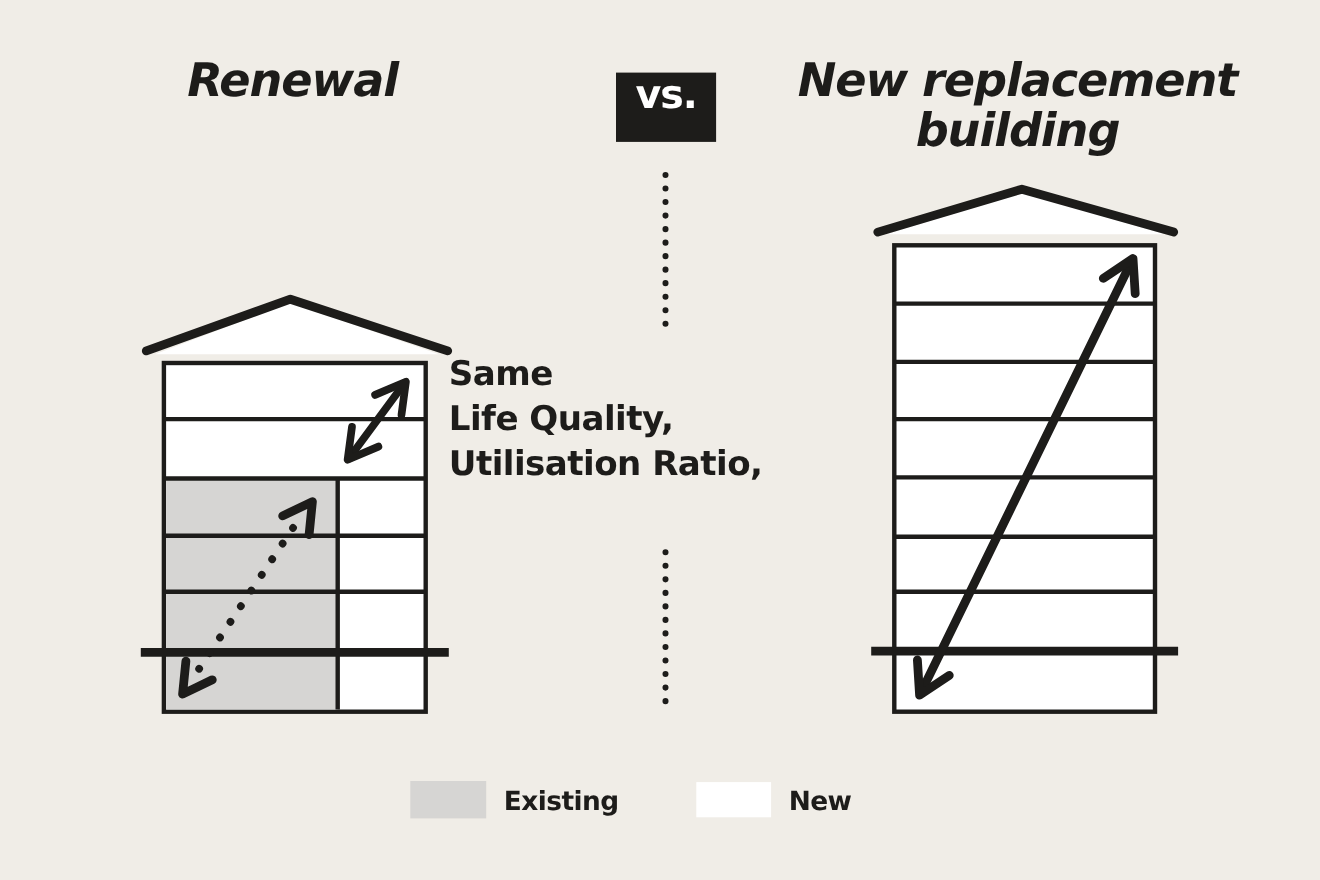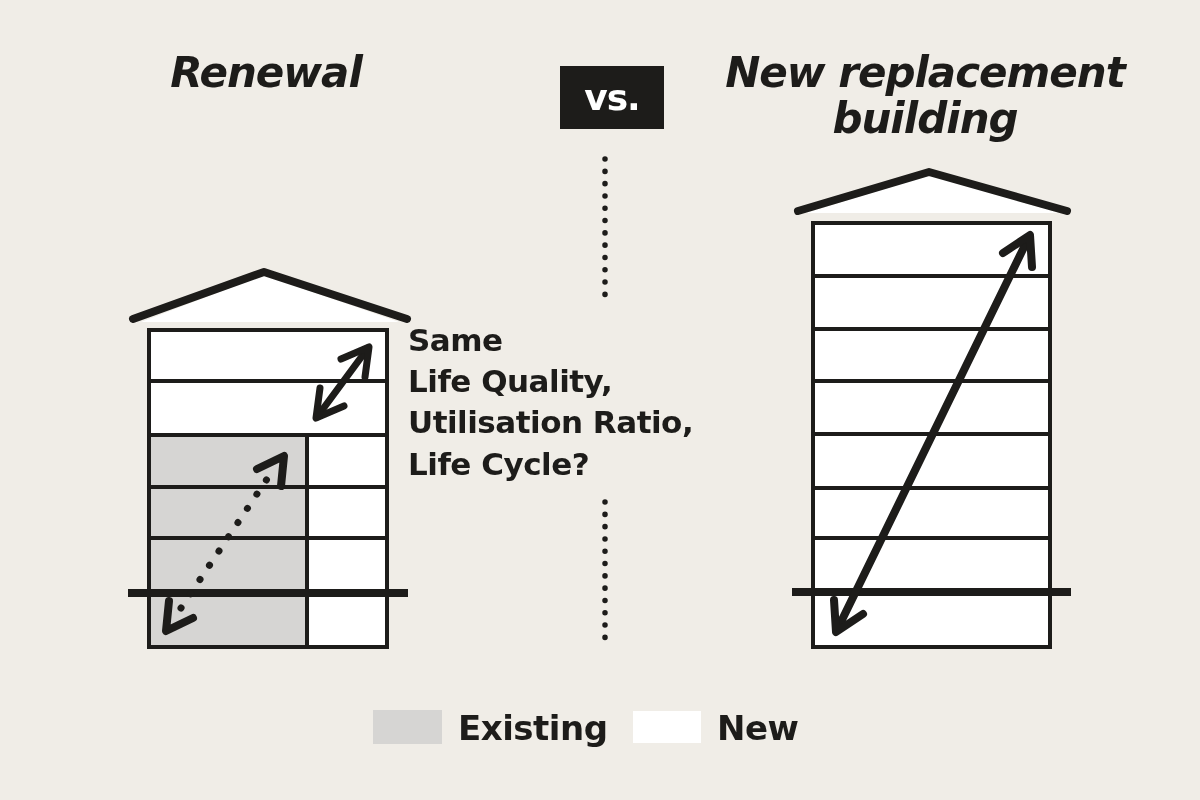--- a/index.html
+++ b/index.html
@@ -20,35 +20,35 @@
     background:var(--background,#f0ede7);
     overflow:hidden;
   }
   .abs{position:absolute;}
   .title{
     font-size:42px;font-weight:bold;line-height:1.1;
     letter-spacing:-1px;text-align:center;font-style:italic;
   }
   .title span{display:block;}
   .vs-badge{
-    left:560px;top:66px;width:104px;height:63px;
+    left:560px;top:66px;width:91px;height:63px;
     background:var(--ink,#1d1c1a);
     color:#fff;font-size:36px;font-weight:bold;
-    display:flex;align-items:center;justify-content:center;
+    display:flex;justify-content:center;
     letter-spacing:-1px;
   }
   .question{
     left:408px;top:320px;width:400px;
     font-size:31px;font-weight:bold;line-height:1.33;
     letter-spacing:-0.5px;text-align:left;
   }
   .question span{display:block;}
   .legend-swatch{height:34px;}
   .legend-label{
-    font-size:34px;font-weight:bold;letter-spacing:-0.5px;line-height:36px;
+    font-size:24px;font-weight:bold;letter-spacing:-0.5px;line-height:36px;
   }
   svg{display:block;}
   .ink-stroke{stroke:var(--ink,#1d1c1a);fill:none;}
 </style>
 </head>
 <body>
 
 <div class="canvas">
 
   <div class="abs title" style="left:56px;top:50px;width:420px;">
@@ -61,21 +61,20 @@
 
   <div class="abs title" style="left:690px;top:50px;width:470px;">
     <span>New replacement</span>
     <span>building</span>
   </div>
 
   <div class="abs question">
     <span>Same</span>
     <span>Life Quality,</span>
     <span>Utilisation Ratio,</span>
-    <span>Life Cycle?</span>
   </div>
 
   <svg class="abs" style="left:0;top:0;" width="1200" height="800" viewBox="0 0 1200 800">
 
     <g>
       <line class="ink-stroke" x1="605" y1="159" x2="605" y2="306" stroke-width="5.5" stroke-linecap="round" stroke-dasharray="0.1 12.2"></line>
     </g>
     <g>
       <line class="ink-stroke" x1="605" y1="502" x2="605" y2="647" stroke-width="5.5" stroke-linecap="round" stroke-dasharray="0.1 12.2"></line>
     </g>

